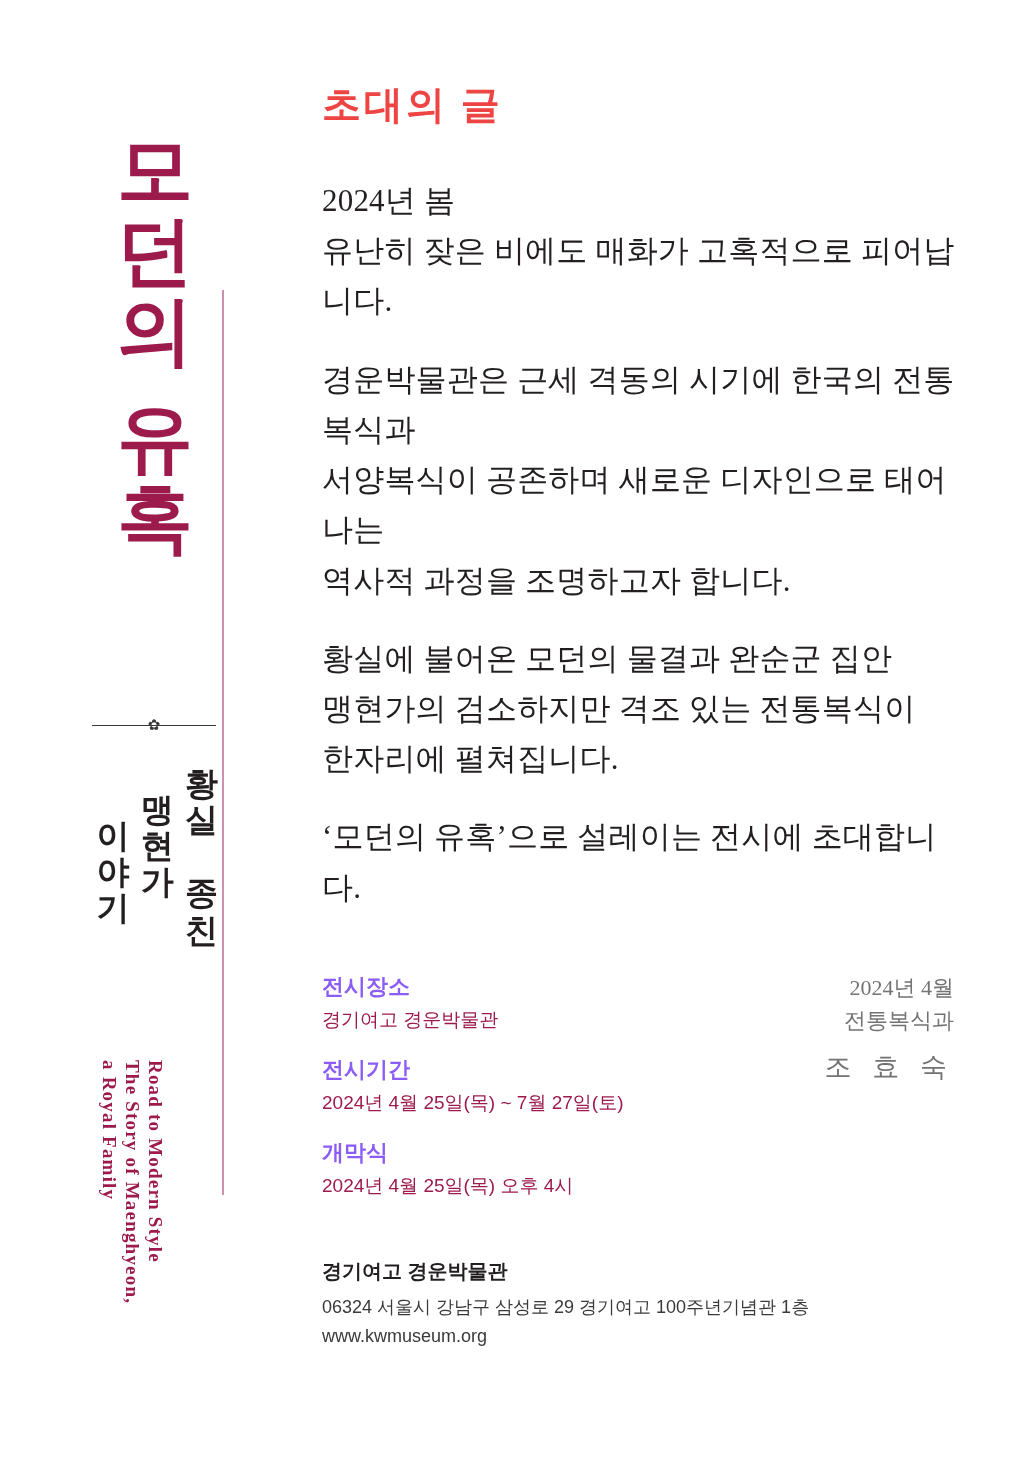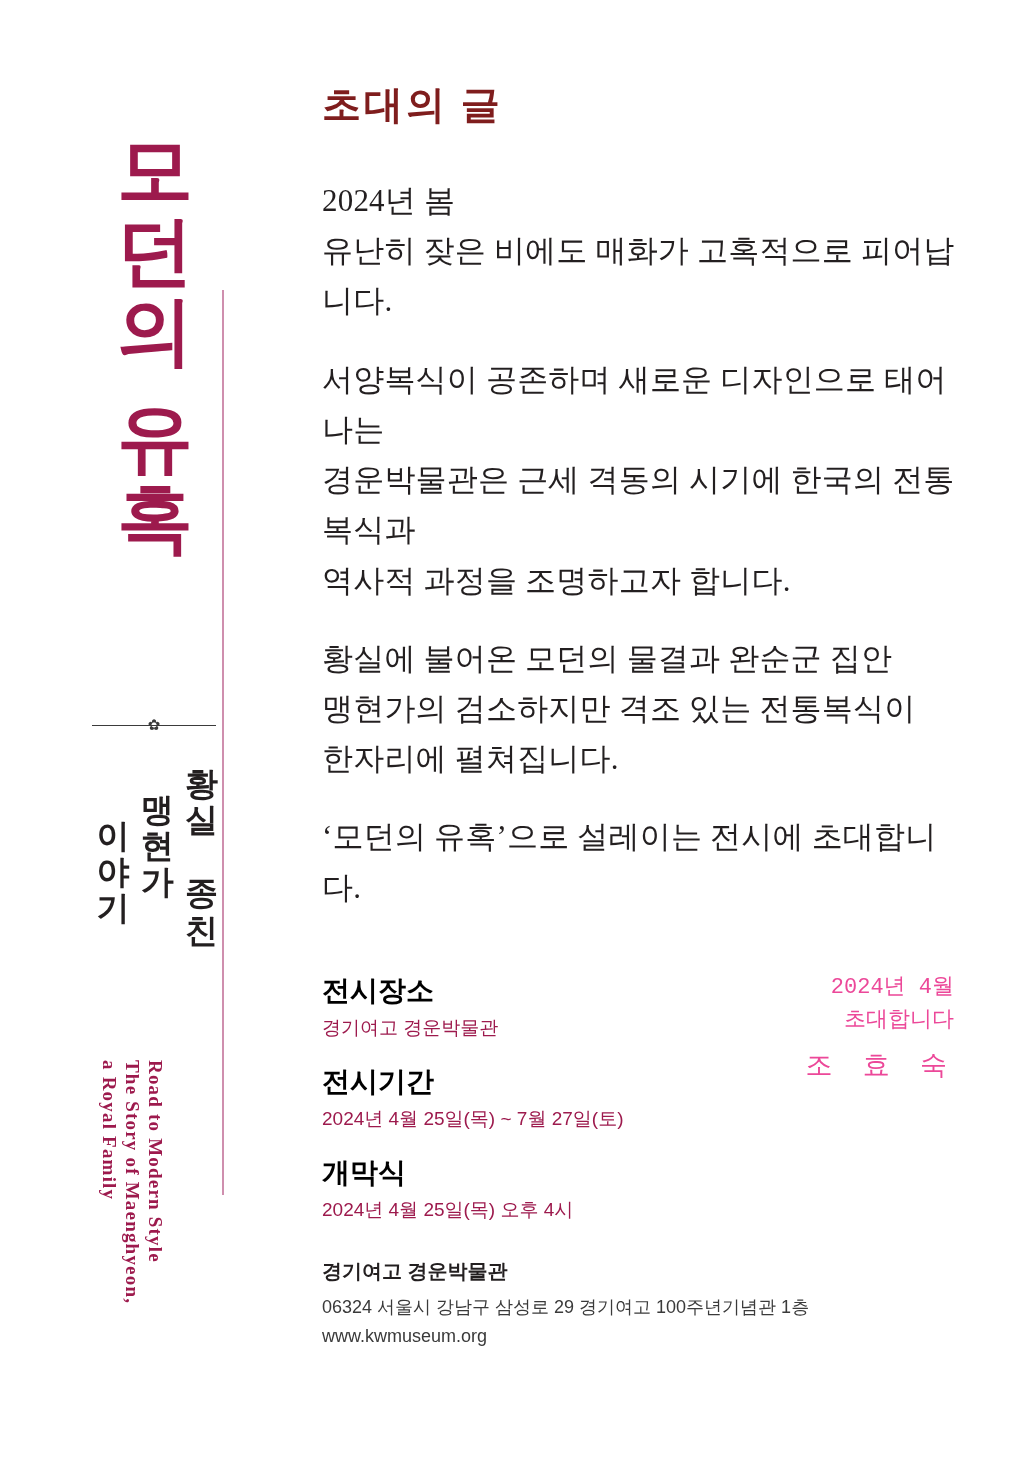--- a/index.html
+++ b/index.html
@@ -137,64 +137,64 @@
     left: 322px;
     top: 78px;
     width: 650px;
   }
 
   .doc-title {
     font-family: "Liberation Serif", serif;
     font-weight: 700;
     font-size: 39px;
     letter-spacing: 3px;
-    color: #7f1d1d;
+    color: #ef4444;
     margin: 0 0 44px 0;
   }
 
   .para {
     font-family: "Liberation Serif", serif;
     font-size: 31px;
     line-height: 1.62;
     color: #231f20;
     margin: 0 0 28px 0;
     letter-spacing: 0.2px;
   }
   .para .ln { display: block; }
   .para.tight { margin-bottom: 38px; }
 
   .sign {
     margin-top: 58px;
     text-align: right;
-    font-family: Liberation Mono, monospace;
+    font-family: Liberation Serif, serif;
     font-size: 22px;
     line-height: 1.5;
-    color: #ec4899;
+    color: #737373;
     padding-right: 18px;
   }
   .sign .name {
     display: block;
     font-size: 27px;
     letter-spacing: 7px;
     margin-top: 10px;
   }
 
   
   .info {
     position: absolute;
     left: 322px;
     top: 972px;
     width: 650px;
   }
   .info-group { margin-bottom: 22px; }
   .info-label {
     font-family: "Liberation Sans", sans-serif;
     font-weight: 700;
-    font-size: 28px;
-    color: #000000;
+    font-size: 22px;
+    color: #8b5cf6;
     margin-bottom: 5px;
   }
   .info-value {
     font-family: "Liberation Sans", sans-serif;
     font-size: 19px;
     color: #9d1a4d;
   }
 
   .footer {
     position: absolute;
@@ -254,38 +254,38 @@
 
   <div class="right-col">
     <h1 class="doc-title">초대의 글</h1>
 
     <p class="para">
       <span class="ln">2024년 봄</span>
       <span class="ln">유난히 잦은 비에도 매화가 고혹적으로 피어납니다.</span>
     </p>
 
     <p class="para">
+      <span class="ln">경운박물관은 근세 격동의 시기에 한국의 전통복식과</span>
       <span class="ln">서양복식이 공존하며 새로운 디자인으로 태어나는</span>
-      <span class="ln">경운박물관은 근세 격동의 시기에 한국의 전통복식과</span>
       <span class="ln">역사적 과정을 조명하고자 합니다.</span>
     </p>
 
     <p class="para">
       <span class="ln">황실에 불어온 모던의 물결과 완순군 집안</span>
       <span class="ln">맹현가의 검소하지만 격조 있는 전통복식이</span>
       <span class="ln">한자리에 펼쳐집니다.</span>
     </p>
 
     <p class="para tight">
       <span class="ln">‘모던의 유혹’으로 설레이는 전시에 초대합니다.</span>
     </p>
 
     <div class="sign">
       <span class="ln">2024년 4월</span><br>
-      <span class="ln">초대합니다</span>
+      <span class="ln">전통복식과</span>
       <span class="name">조 효 숙</span>
     </div>
   </div>
 
   <div class="info">
     <div class="info-group">
       <div class="info-label">전시장소</div>
       <div class="info-value">경기여고 경운박물관</div>
     </div>
     <div class="info-group">

